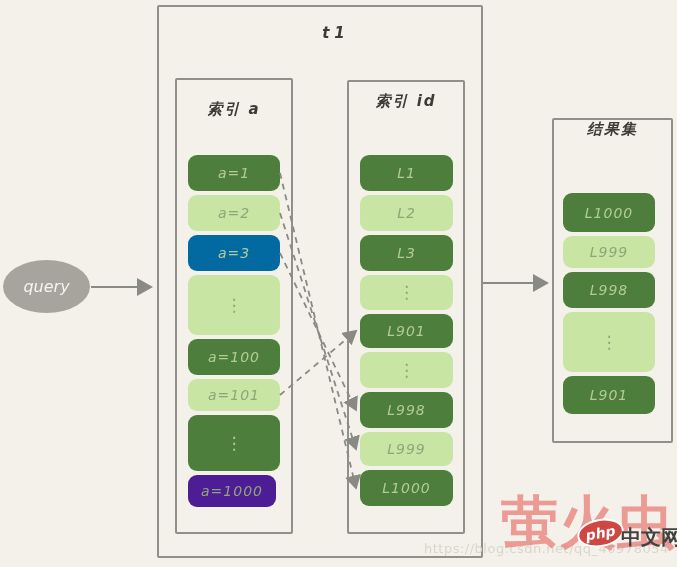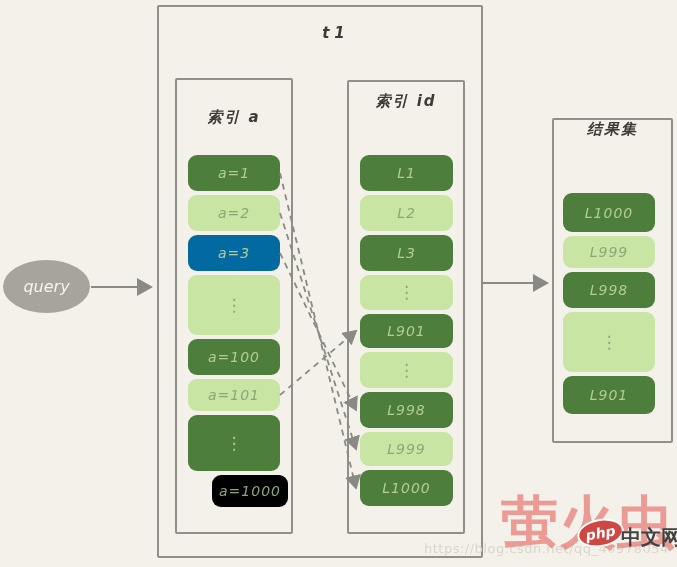--- a/index.html
+++ b/index.html
@@ -37,40 +37,40 @@
 
   <div id="query-node">
     <span>query</span>
   </div>
 
   <div class="outline-box" style="left:157px;top:5px;width:326px;height:553px;">
     <div class="box-title" style="top:17px;letter-spacing:5px;padding-left:32px;">t1</div>
   </div>
 
   <div class="outline-box" style="left:175px;top:78px;width:118px;height:456px;">
-    <div class="box-title" style="top:28px;">索引 a</div>
+    <div class="box-title" style="top:20px;">索引 a</div>
   </div>
 
   <div class="outline-box" style="left:347px;top:80px;width:118px;height:454px;">
     <div class="box-title" style="top:10px;">索引 id</div>
   </div>
 
   <div class="outline-box" style="left:552px;top:118px;width:121px;height:325px;">
     <div class="box-title" style="top:0;">结果集</div>
   </div>
 
   <div id="cells">
       <div class="cell" style="left: 188px; top: 155px; width: 92px; height: 36px; background: rgb(77, 126, 59); color: rgb(179, 204, 151);">a=1</div>
       <div class="cell" style="left: 188px; top: 195px; width: 92px; height: 36px; background: rgb(200, 229, 164); color: rgb(143, 165, 120);">a=2</div>
       <div class="cell" style="left: 188px; top: 235px; width: 92px; height: 36px; background: #0369a1; color: rgb(179, 204, 151);">a=3</div>
       <div class="cell dots" style="left: 188px; top: 275px; width: 92px; height: 60px; background: rgb(200, 229, 164); color: rgb(143, 165, 120);">⋮</div>
       <div class="cell" style="left: 188px; top: 339px; width: 92px; height: 36px; background: rgb(77, 126, 59); color: rgb(179, 204, 151);">a=100</div>
       <div class="cell" style="left: 188px; top: 379px; width: 92px; height: 32px; background: rgb(200, 229, 164); color: rgb(143, 165, 120);">a=101</div>
       <div class="cell dots" style="left: 188px; top: 415px; width: 92px; height: 56px; background: rgb(77, 126, 59); color: rgb(179, 204, 151);">⋮</div>
-      <div class="cell" style="left: 188px; top: 475px; width: 76px; height: 32px; background: #000000; color: rgb(143, 165, 120); margin-left: 24px;">a=1000</div>
+      <div class="cell" style="left: 188px; top: 475px; width: 88px; height: 32px; background: #4c1d95; color: rgb(143, 165, 120);">a=1000</div>
       <div class="cell" style="left: 360px; top: 155px; width: 93px; height: 36px; background: rgb(77, 126, 59); color: rgb(179, 204, 151);">L1</div>
       <div class="cell" style="left: 360px; top: 195px; width: 93px; height: 36px; background: rgb(200, 229, 164); color: rgb(143, 165, 120);">L2</div>
       <div class="cell" style="left: 360px; top: 235px; width: 93px; height: 36px; background: rgb(77, 126, 59); color: rgb(179, 204, 151);">L3</div>
       <div class="cell dots" style="left: 360px; top: 275px; width: 93px; height: 35px; background: rgb(200, 229, 164); color: rgb(143, 165, 120);">⋮</div>
       <div class="cell" style="left: 360px; top: 314px; width: 93px; height: 34px; background: rgb(77, 126, 59); color: rgb(179, 204, 151);">L901</div>
       <div class="cell dots" style="left: 360px; top: 352px; width: 93px; height: 36px; background: rgb(200, 229, 164); color: rgb(143, 165, 120);">⋮</div>
       <div class="cell" style="left: 360px; top: 392px; width: 93px; height: 36px; background: rgb(77, 126, 59); color: rgb(179, 204, 151);">L998</div>
       <div class="cell" style="left: 360px; top: 432px; width: 93px; height: 34px; background: rgb(200, 229, 164); color: rgb(143, 165, 120);">L999</div>
       <div class="cell" style="left: 360px; top: 470px; width: 93px; height: 36px; background: rgb(77, 126, 59); color: rgb(179, 204, 151);">L1000</div>
       <div class="cell" style="left: 563px; top: 193px; width: 92px; height: 39px; background: rgb(77, 126, 59); color: rgb(179, 204, 151);">L1000</div>

